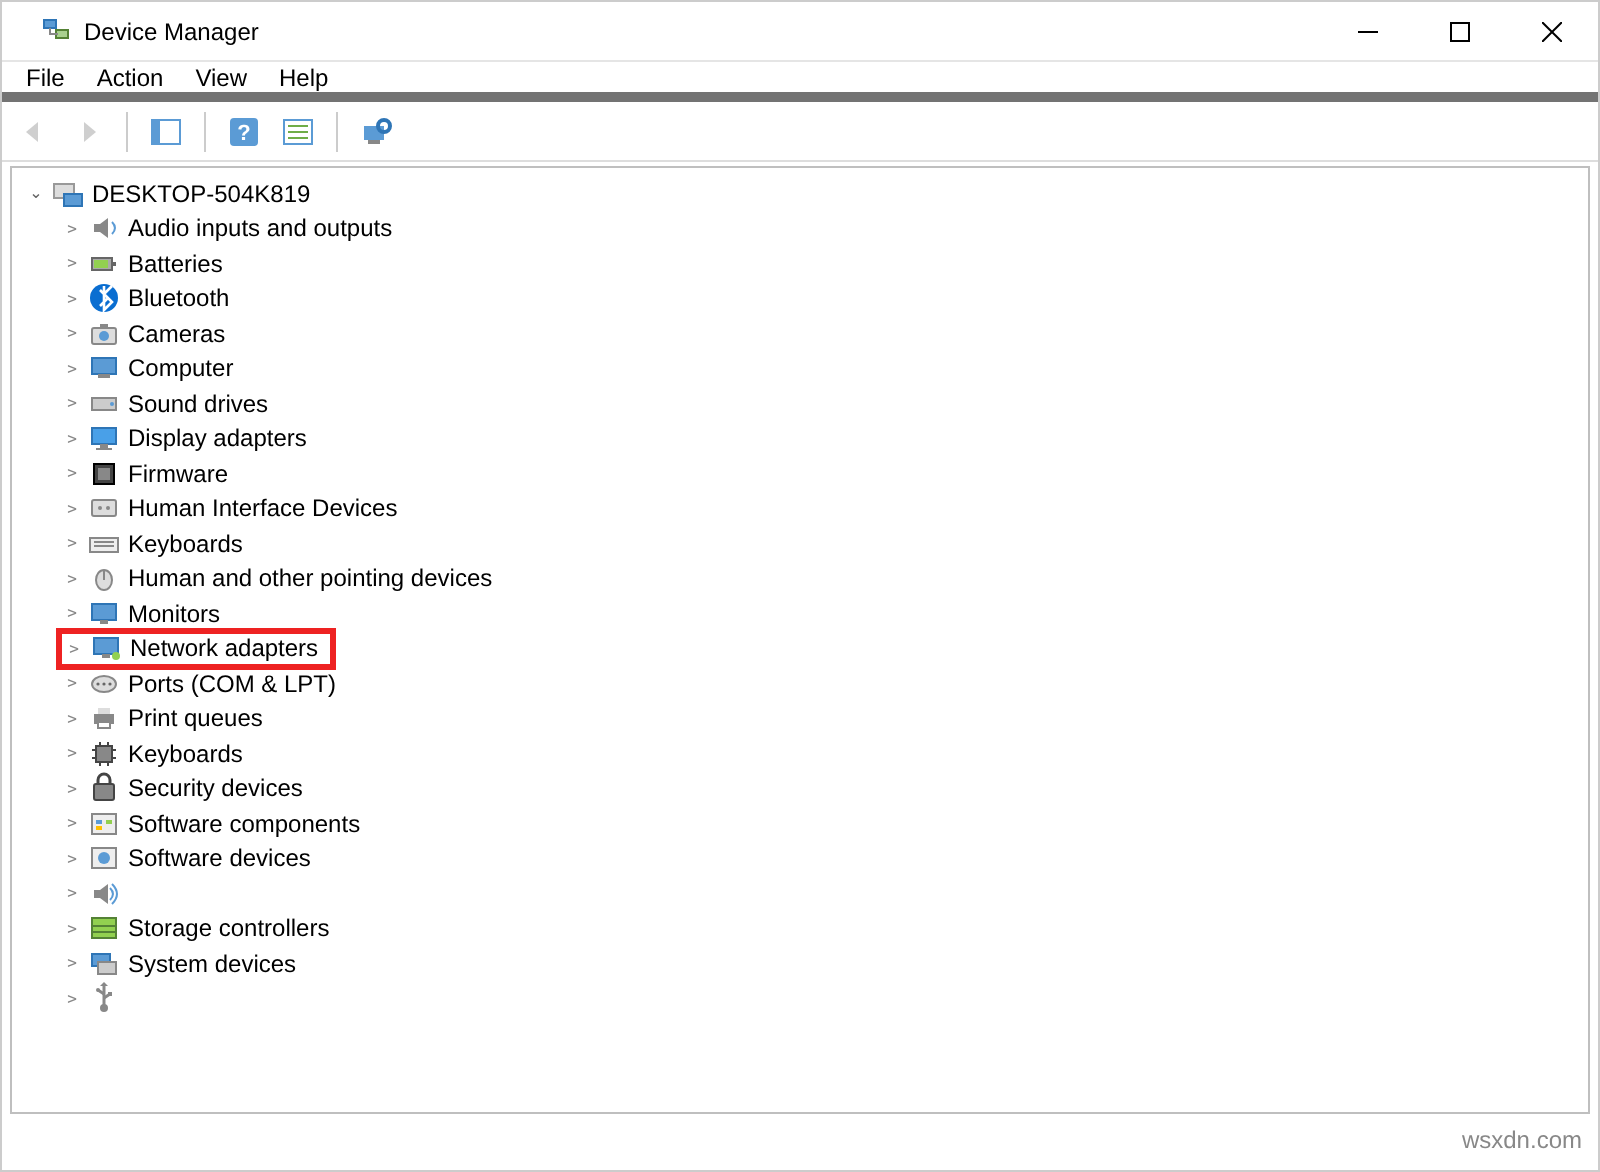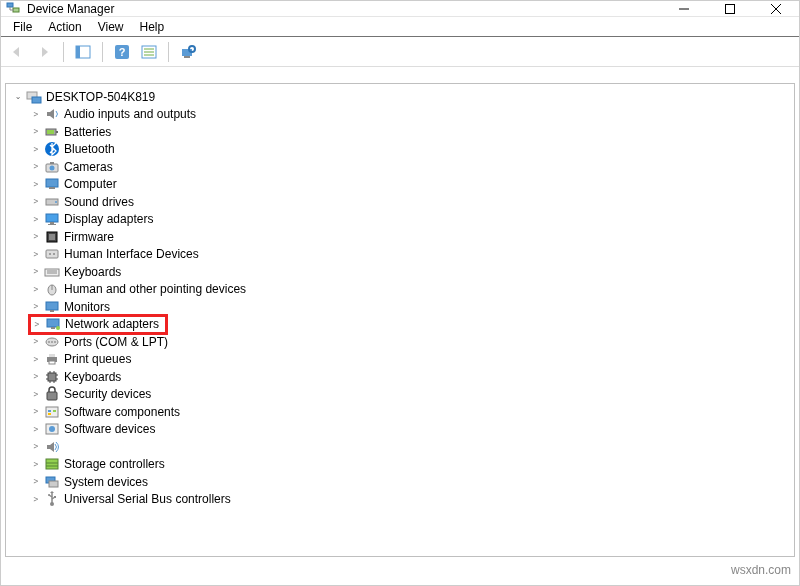--- a/index.html
+++ b/index.html
@@ -10,22 +10,22 @@
     background: #fff;
     width: 800px;
     height: 586px;
     overflow: hidden;
     border: 1px solid #ccc;
     position: relative;
   }
   .titlebar {
     display: flex;
     align-items: center;
-    height: 16px;
-    padding-left: 4px;
+    height: 30px;
+    padding-left: 19px;
     border-bottom: 1px solid #e5e5e5;
     background: #fff;
   }
   .app-icon {
     width: 16px; height: 16px;
     margin-right: 6px;
     display: inline-flex;
     align-items: center; justify-content: center;
   }
   .title-text { flex: 1; color: #000; font-size: 12px; }
@@ -33,21 +33,21 @@
   .win-btn {
     width: 46px; height: 30px;
     display: flex; align-items: center; justify-content: center;
     color: #000;
   }
   .menubar {
     display: flex;
     height: 20px;
     align-items: center;
     padding-left: 4px;
-    border-bottom: 1px solid #737373;
+    border-bottom: 5px solid #737373;
   }
   .menu-item {
     padding: 2px 8px;
     font-size: 12px;
     color: #000;
   }
   .toolbar {
     display: flex;
     align-items: center;
     height: 30px;
@@ -451,19 +451,18 @@
           <span class="node-icon">
             <svg width="16" height="16">
               <circle cx="8" cy="13" r="2" fill="#888"></circle>
               <line x1="8" y1="13" x2="8" y2="2" stroke="#888" stroke-width="1.5"></line>
               <path d="M8 6 l-3 -2 M8 8 l3 -2" fill="none" stroke="#888" stroke-width="1.5"></path>
               <circle cx="5" cy="4" r="1" fill="#888"></circle>
               <rect x="10" y="5" width="2" height="2" fill="#888"></rect>
               <path d="M6 2 l2 -2 l2 2 z" fill="#888"></path>
             </svg>
           </span>
-          <span class="node-label">Universal Serial Bus controllers</span>
         </div>
       </div>
   </div>
 </div>
 
 <div class="watermark">wsxdn.com</div>
 
 </body></html>

